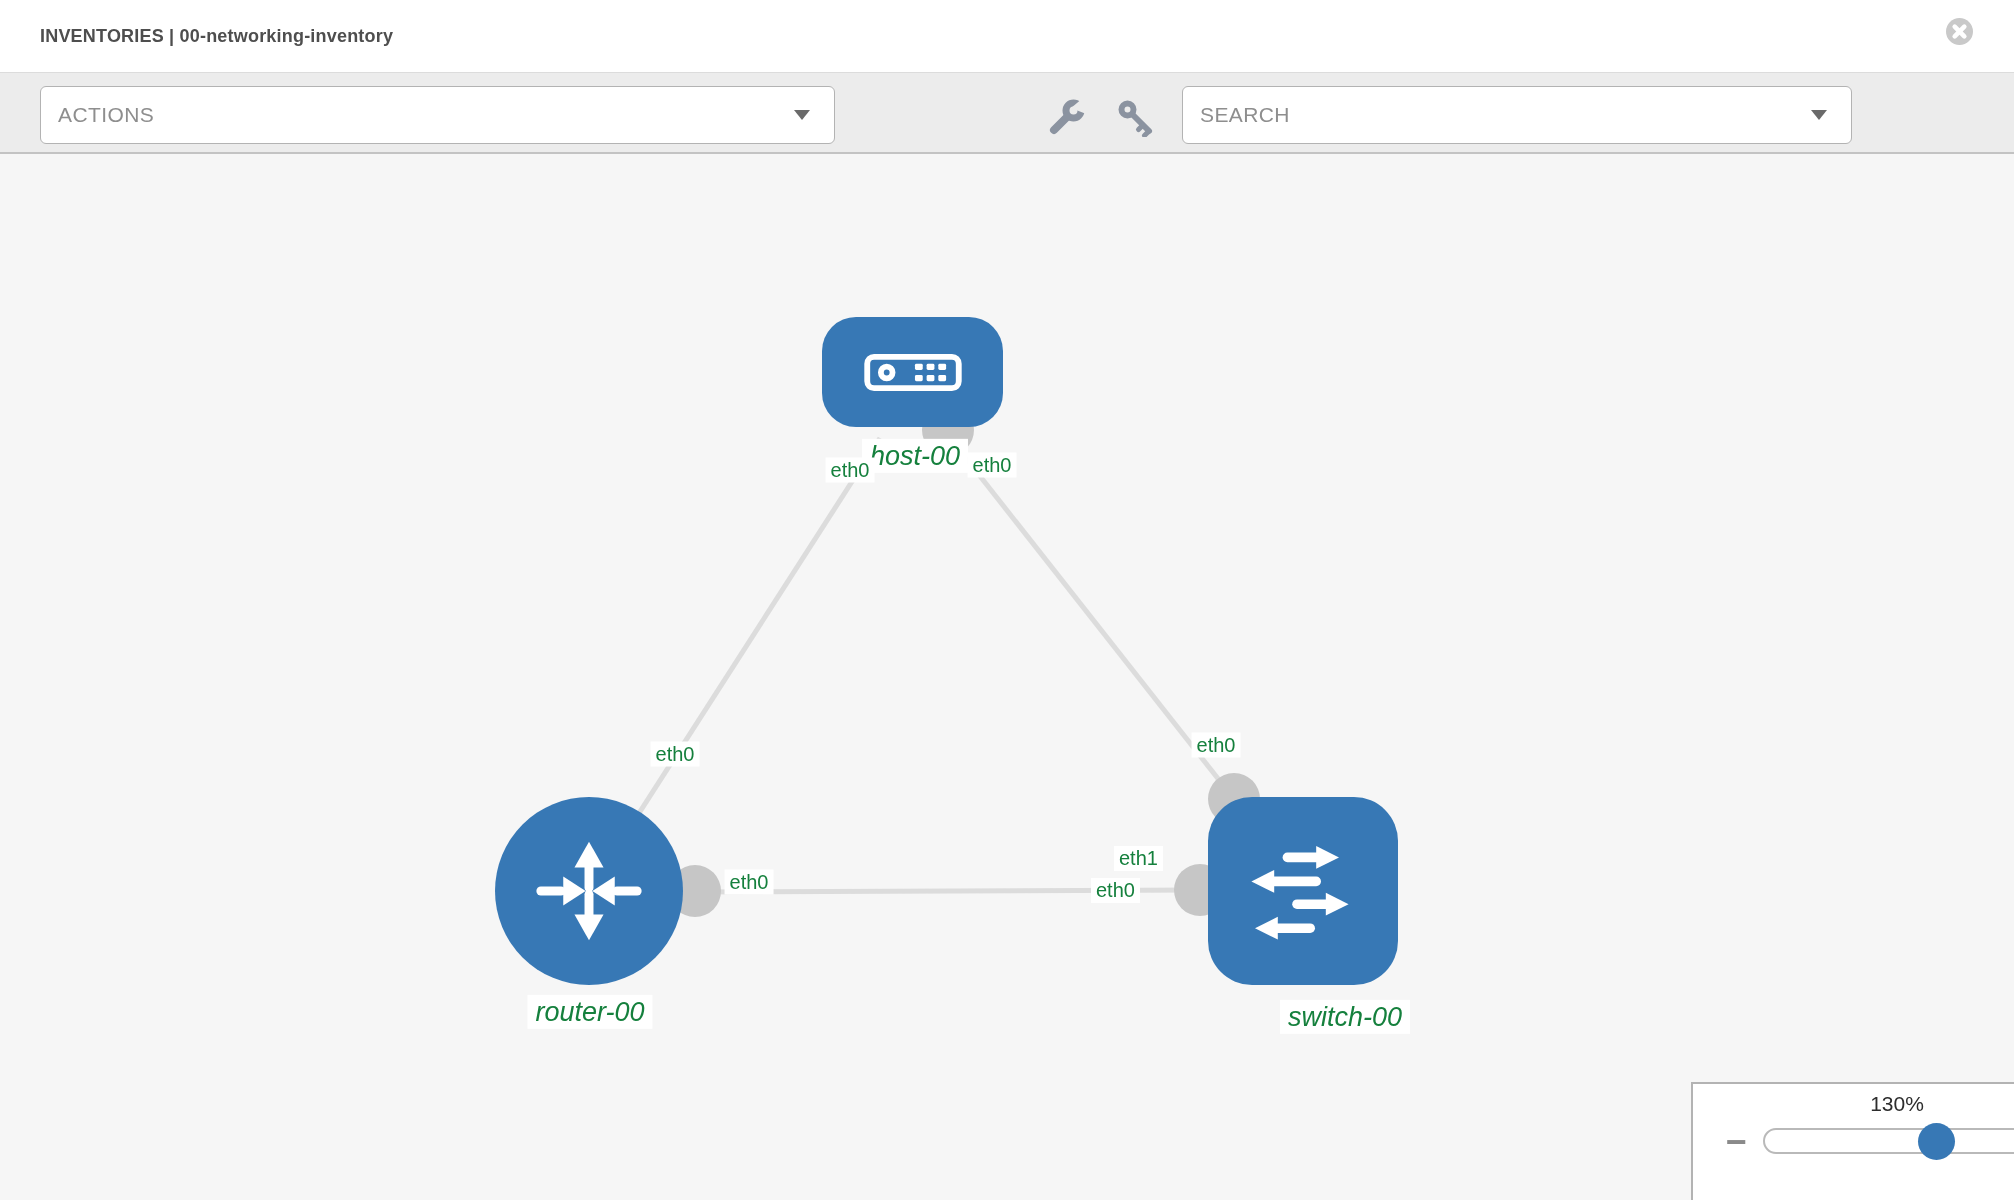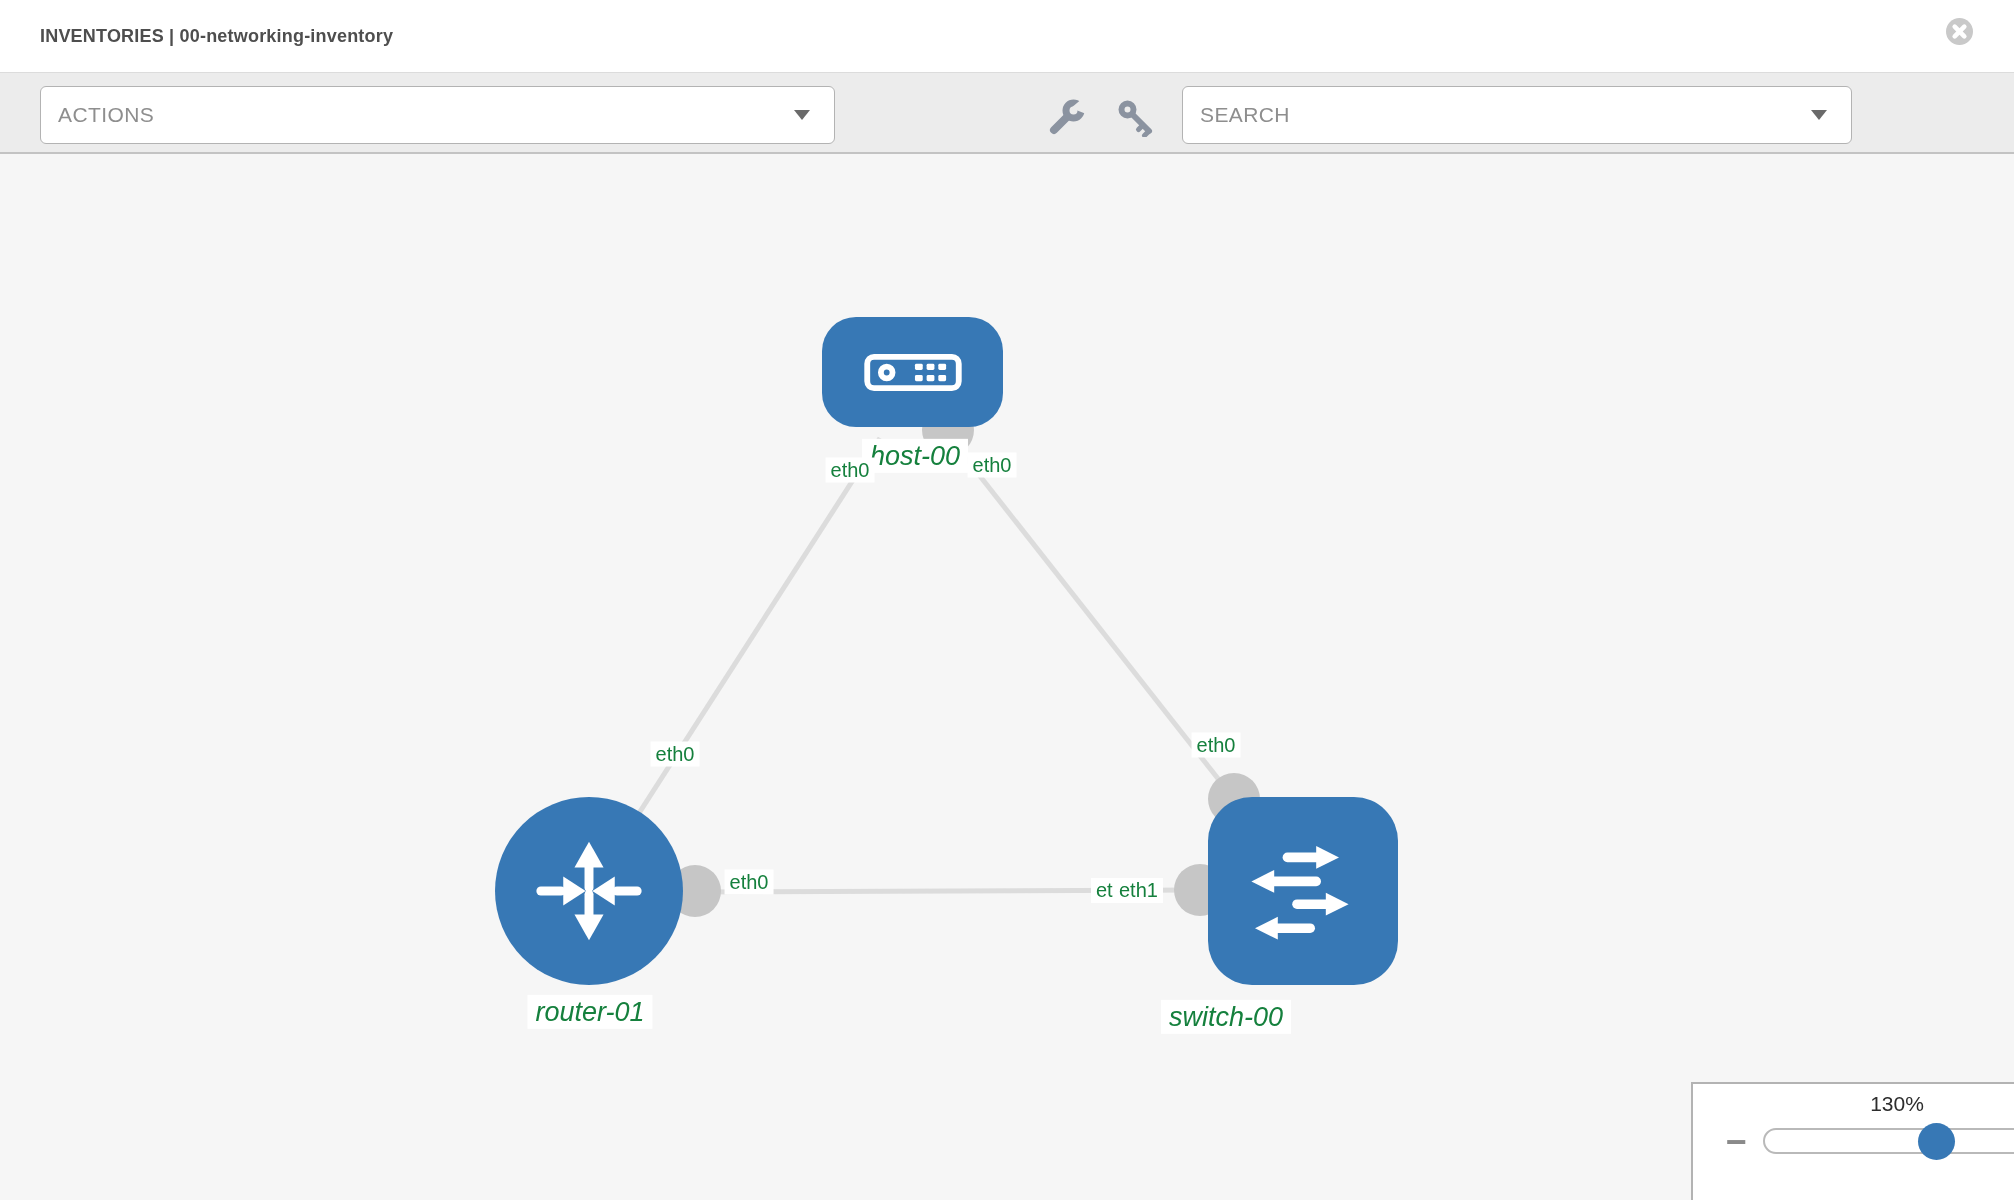--- a/index.html
+++ b/index.html
@@ -164,31 +164,31 @@
           <polygon points="26,32.5 26,51.5 7,42" stroke="none"></polygon>
           <line x1="45" y1="61" x2="71" y2="61"></line>
           <polygon points="69,51.5 69,70.5 88,61" stroke="none"></polygon>
           <line x1="56" y1="81" x2="27" y2="81"></line>
           <polygon points="29,71.5 29,90.5 10,81" stroke="none"></polygon>
         </g>
       </svg>
     </div>
 
     <div class="tag node-label" style="left:915px;top:302px;">host-00</div>
-    <div class="tag node-label" style="left:590px;top:858px;">router-01</div>
-    <div class="tag node-label" style="left:1226px;top:863px;">switch-00</div>
+    <div class="tag node-label" style="left:590px;top:858px;">router-00</div>
+    <div class="tag node-label" style="left:1345px;top:863px;">switch-00</div>
 
     <div class="tag iface" style="left:850px;top:316px;">eth0</div>
     <div class="tag iface" style="left:992px;top:311px;">eth0</div>
     <div class="tag iface" style="left:675px;top:600px;">eth0</div>
     <div class="tag iface" style="left:1216px;top:591px;">eth0</div>
     <div class="tag iface" style="left:749px;top:728px;">eth0</div>
 
     <div class="tag iface noc" style="left:1091px;top:724px;">eth0</div>
-    <div class="tag iface noc" style="left:1114px;top:724px;">eth1</div>
+    <div class="tag iface noc" style="left:1114px;top:692px;">eth1</div>
 
     <div class="zoom-panel">
       <div class="zoom-level">130%</div>
       <div class="zoom-minus">
           <span>−</span>
         </div>
       <div class="zoom-track"></div>
       <div class="zoom-knob"></div>
       <div class="zoom-plus">
           <span>+</span>

